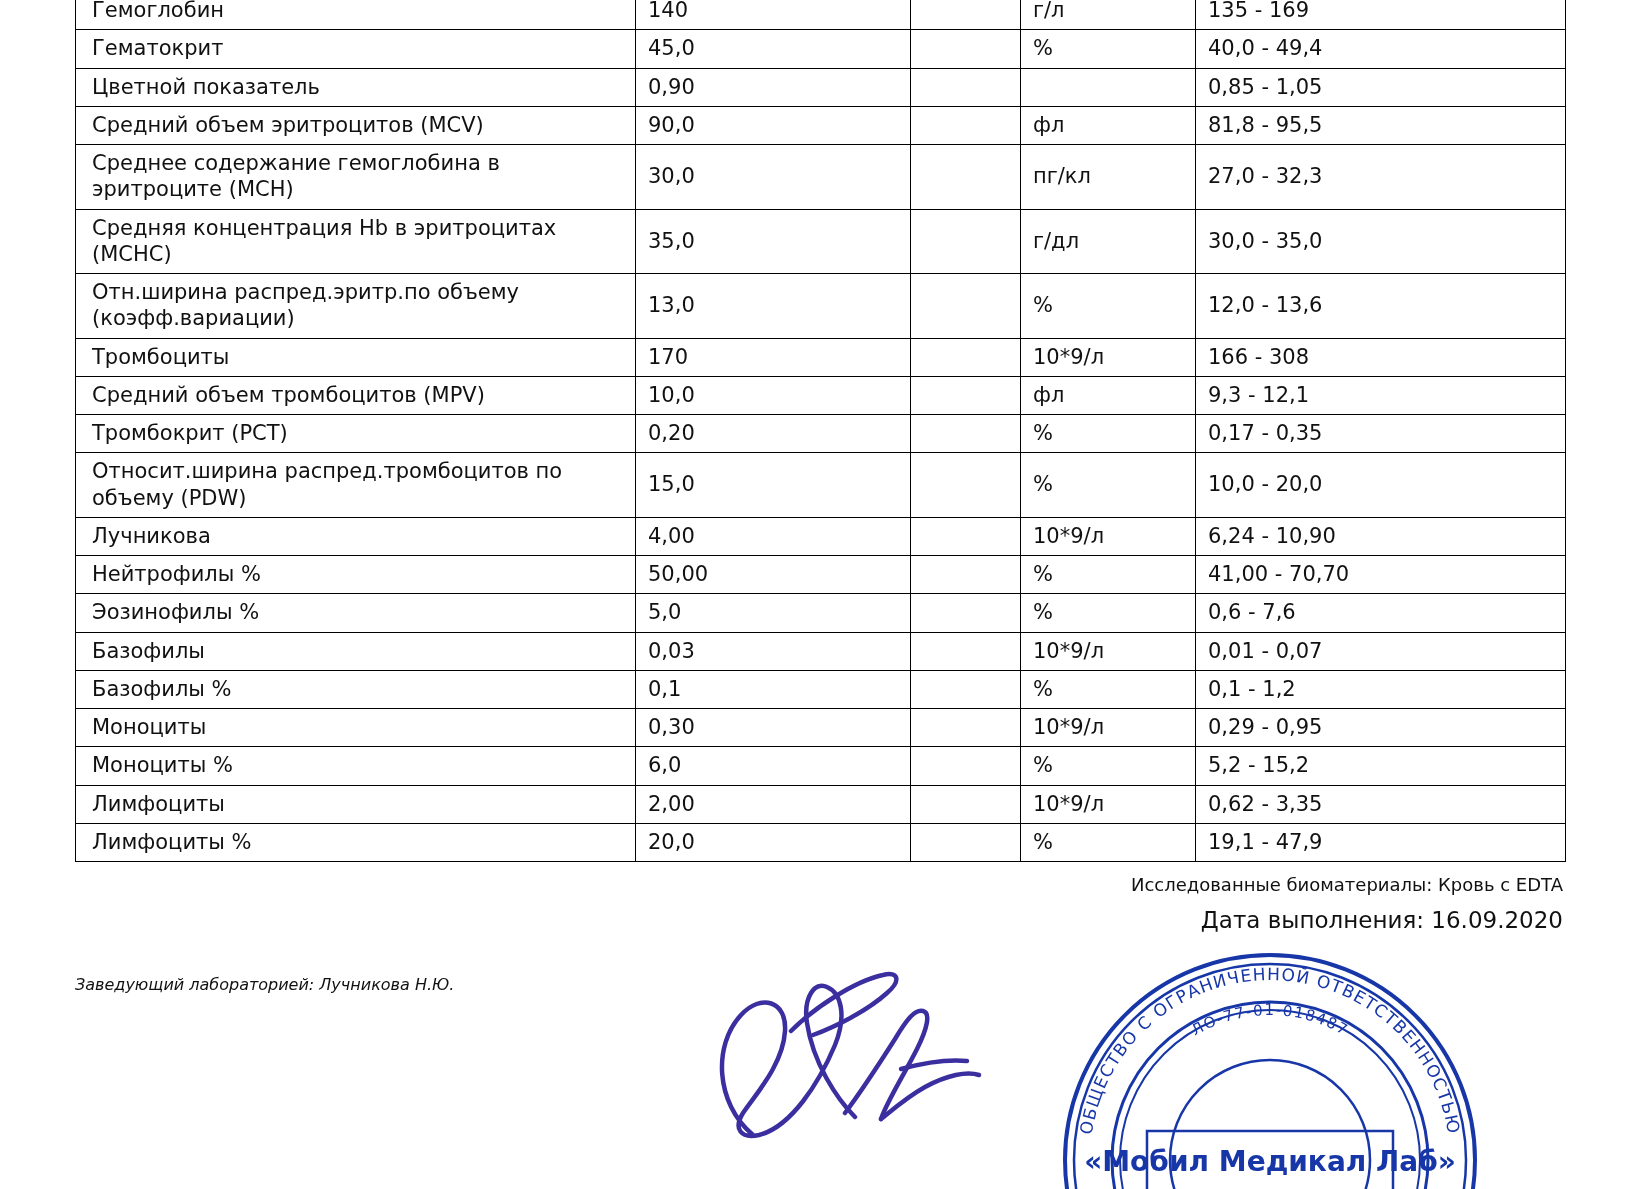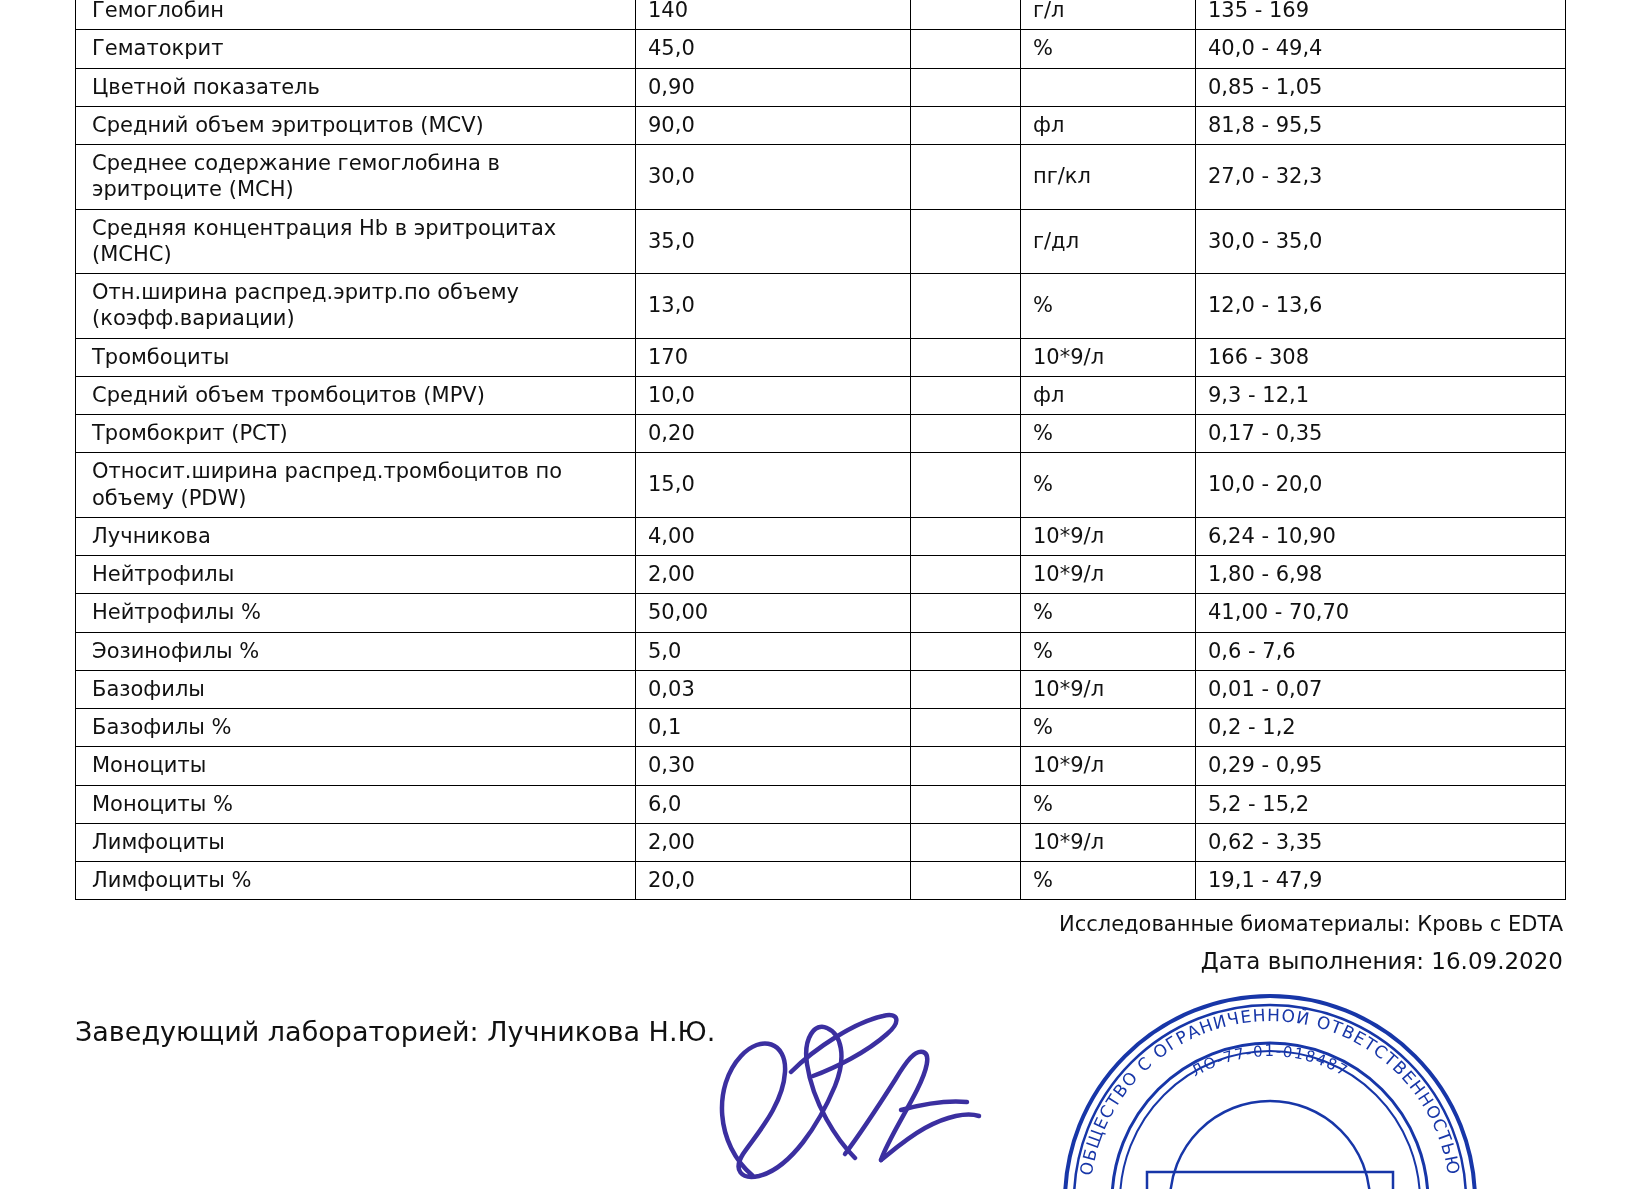--- a/index.html
+++ b/index.html
@@ -41,37 +41,38 @@
     padding: 5px 10px 6px 12px;
     vertical-align: middle;
     height: 22px;
   }
   table.results td.name { padding-left: 16px; }
   table.results tr.first td { border-top: none; }
   .cell-two-line { line-height: 1.22; margin-top: 28px; }
 
   .biomat {
     text-align: right;
-    font-size: 21px;
+    font-size: 18px;
     margin-top: 12px;
     padding-right: 2px;
   }
   .execdate {
     text-align: right;
     font-size: 23px;
     margin-top: 12px;
     padding-right: 2px;
   }
   .signature-block {
     margin-top: 42px;
     position: relative;
     height: 300px;
   }
   .head-lab {
-    font-size: 27px;
+    font-size: 16px;
+    font-style: italic;
   }
   .sign-svg {
     position: absolute;
     left: 620px;
     top: -22px;
   }
   .stamp-wrap {
     position: absolute;
     left: 980px;
     top: -30px;
@@ -172,27 +173,20 @@
         <td>10,0 - 20,0</td>
       </tr>
       <tr>
         <td class="name">Лучникова</td>
         <td>4,00</td>
         <td></td>
         <td>10*9/л</td>
         <td>6,24 - 10,90</td>
       </tr>
       <tr>
-        <td class="name">Нейтрофилы</td>
-        <td>2,00</td>
-        <td></td>
-        <td>10*9/л</td>
-        <td>1,80 - 6,98</td>
-      </tr>
-      <tr>
         <td class="name">Нейтрофилы %</td>
         <td>50,00</td>
         <td></td>
         <td>%</td>
         <td>41,00 - 70,70</td>
       </tr>
       <tr>
         <td class="name">Эозинофилы %</td>
         <td>5,0</td>
         <td></td>
@@ -204,21 +198,21 @@
         <td>0,03</td>
         <td></td>
         <td>10*9/л</td>
         <td>0,01 - 0,07</td>
       </tr>
       <tr>
         <td class="name">Базофилы %</td>
         <td>0,1</td>
         <td></td>
         <td>%</td>
-        <td>0,2 - 1,2</td>
+        <td>0,1 - 1,2</td>
       </tr>
       <tr>
         <td class="name">Моноциты</td>
         <td>0,30</td>
         <td></td>
         <td>10*9/л</td>
         <td>0,29 - 0,95</td>
       </tr>
       <tr>
         <td class="name">Моноциты %</td>

